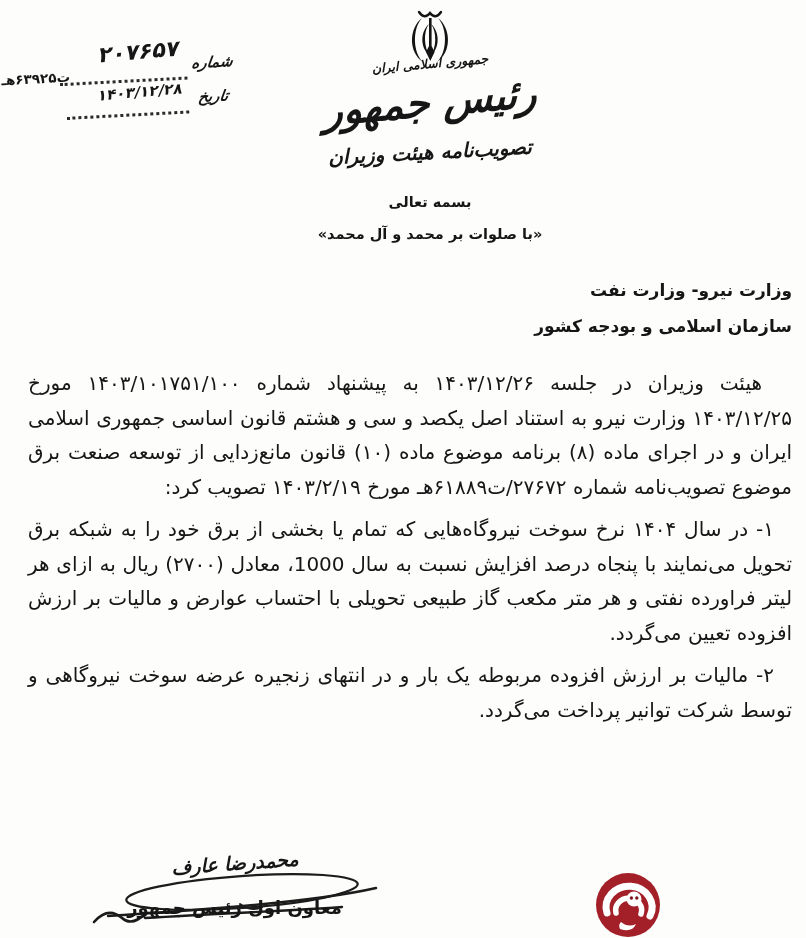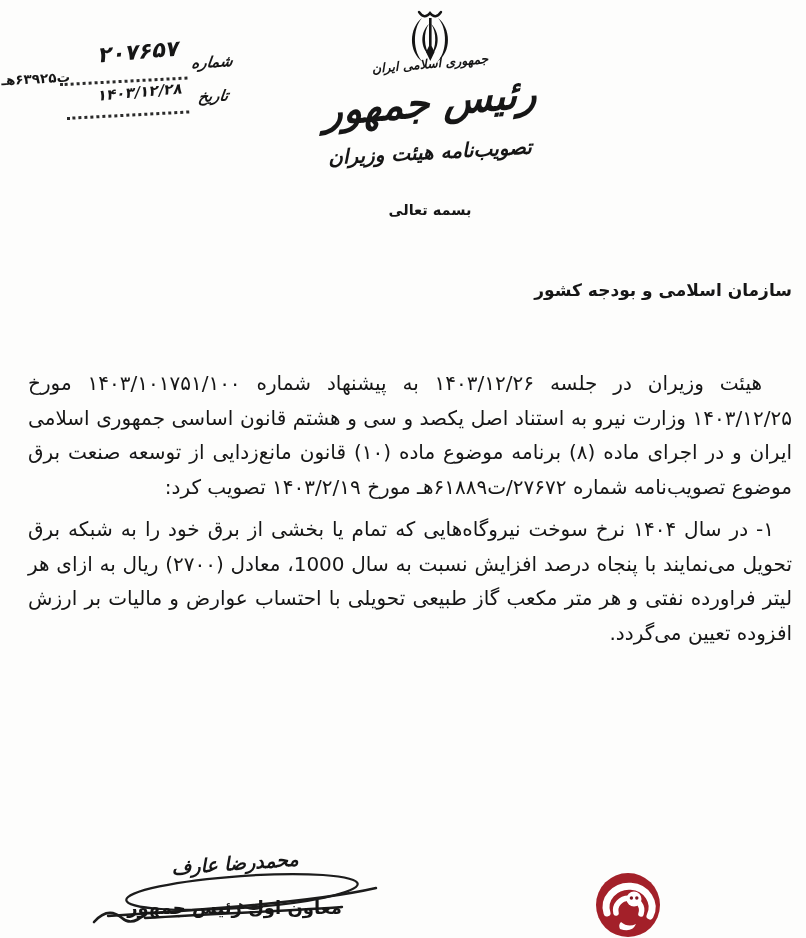--- a/index.html
+++ b/index.html
@@ -25,21 +25,21 @@
   .printed-suffix{position:absolute;top:22px;left:0;font-size:13.5px;font-weight:bold;direction:rtl;}
   
   .emblem{position:absolute;top:4px;left:402px;}
   .hd{position:absolute;text-align:center;direction:rtl;}
   .hd-country{top:56px;left:310px;width:240px;font-size:12.5px;font-weight:bold;
               font-style:italic;transform:rotate(-5deg);}
   .hd-office{top:74px;left:290px;width:280px;font-size:40px;font-weight:900;
              font-style:italic;transform:rotate(-5deg) skewX(-4deg);line-height:56px;}
   .hd-doctype{top:140px;left:290px;width:280px;font-size:20px;font-weight:bold;
               font-style:italic;transform:rotate(-3deg);}
-  .inv-1{top:202px;left:330px;width:200px;font-size:14.5px;font-weight:bold;}
+  .inv-1{top:194px;left:330px;width:200px;font-size:14.5px;font-weight:bold;}
   .inv-2{top:226px;left:270px;width:320px;font-size:14.5px;font-weight:bold;}
   
   .recipients{position:absolute;top:272px;right:14px;left:120px;direction:rtl;
               text-align:right;font-size:17px;font-weight:bold;line-height:36px;}
   
   .body-text{position:absolute;top:366px;right:14px;left:28px;direction:rtl;
              font-size:20px;line-height:34.5px;text-align:justify;}
   .body-text p{margin:0 0 8px 0;}
   .p-preamble{text-indent:30px;}
   .p-clause{text-indent:18px;}
@@ -78,28 +78,31 @@
       </g>
       <path d="M16,8 q5.5,8 11,1 q5.5,7 11,-1" stroke="#141414" stroke-width="2.4" fill="none" stroke-linecap="round"></path>
     </svg>
   </div>
 
   <div class="hd hd-country">جمهوری اسلامی ایران</div>
   <div class="hd hd-office">رئیس جمهور</div>
   <div class="hd hd-doctype">تصویب‌نامه هیئت وزیران</div>
 
   <div class="hd inv-1">بسمه تعالی</div>
+  <div class="hd inv-2">«با صلوات بر محمد و آل محمد»</div>
 
   <div class="recipients">
+    <div>وزارت نیرو- وزارت نفت</div>
     <div>سازمان اسلامی و بودجه کشور</div>
   </div>
 
   <div class="body-text">
     <p class="p-preamble">هیئت وزیران در جلسه ۱۴۰۳/۱۲/۲۶ به پیشنهاد شماره ۱۴۰۳/۱۰۱۷۵۱/۱۰۰ مورخ ۱۴۰۳/۱۲/۲۵ وزارت نیرو به استناد اصل یکصد و سی و هشتم قانون اساسی جمهوری اسلامی ایران و در اجرای ماده (۸) برنامه موضوع ماده (۱۰) قانون مانع‌زدایی از توسعه صنعت برق موضوع تصویب‌نامه شماره ۲۷۶۷۲/ت۶۱۸۸۹هـ مورخ ۱۴۰۳/۲/۱۹ تصویب کرد:</p>
     <p class="p-clause">۱- در سال ۱۴۰۴ نرخ سوخت نیروگاه‌هایی که تمام یا بخشی از برق خود را به شبکه برق تحویل می‌نمایند با پنجاه درصد افزایش نسبت به سال 1000، معادل (۲۷۰۰) ریال به ازای هر لیتر فراورده نفتی و هر متر مکعب گاز طبیعی تحویلی با احتساب عوارض و مالیات بر ارزش افزوده تعیین می‌گردد.</p>
+    <p class="p-clause">۲- مالیات بر ارزش افزوده مربوطه یک بار و در انتهای زنجیره عرضه سوخت نیروگاهی و توسط شرکت توانیر پرداخت می‌گردد.</p>
   </div>
 
   <div class="sig-name">محمدرضا عارف</div>
   <div class="sig-scribble">
     <svg width="290" height="72" viewBox="0 0 290 72" xmlns="http://www.w3.org/2000/svg" fill="none" stroke="#1c1c1c" stroke-linecap="round">
       <ellipse cx="152" cy="32" rx="116" ry="16" transform="rotate(-4 152 32)" stroke-width="2.2"></ellipse>
       <path d="M18,56 C110,50 225,42 286,28" stroke-width="2.4"></path>
       <path d="M4,62 q14,-16 28,-4 q10,9 24,-5" stroke-width="2.6"></path>
       <path d="M55,58 C140,53 215,50 252,47" stroke-width="2.4"></path>
       <path d="M150,44 q10,8 22,3" stroke-width="2"></path>

